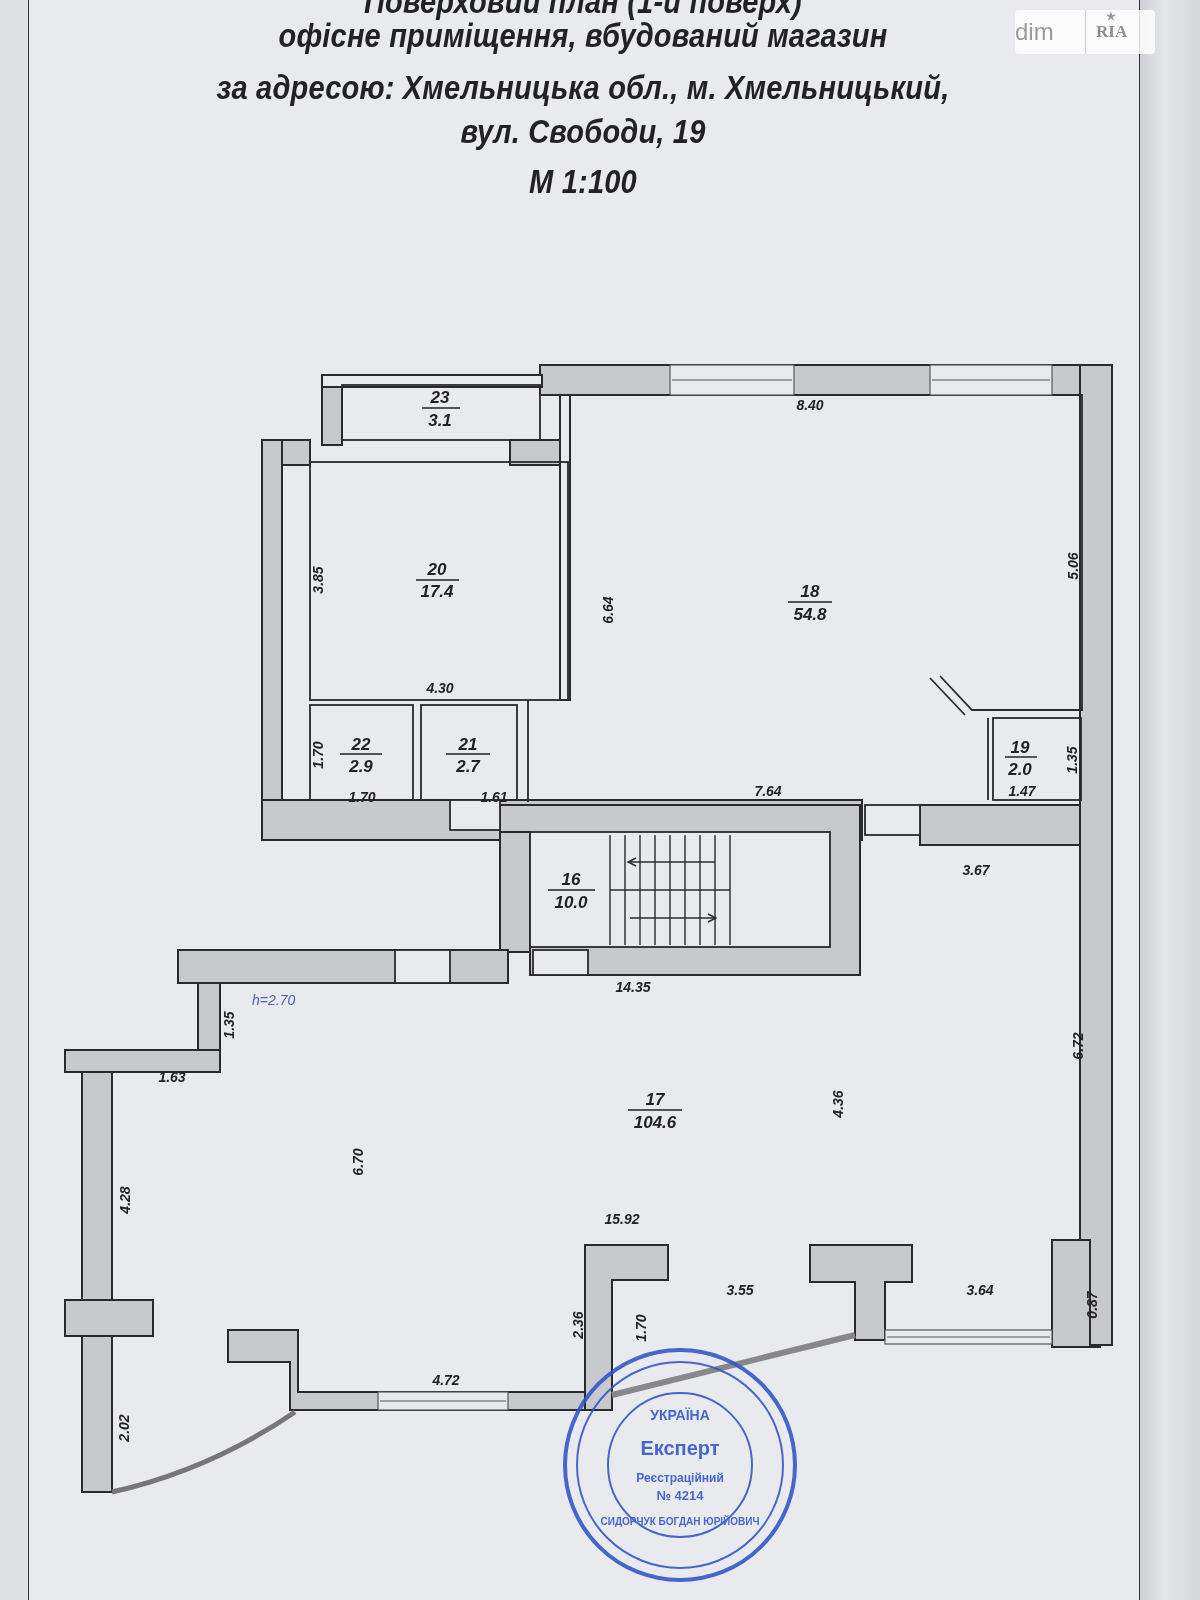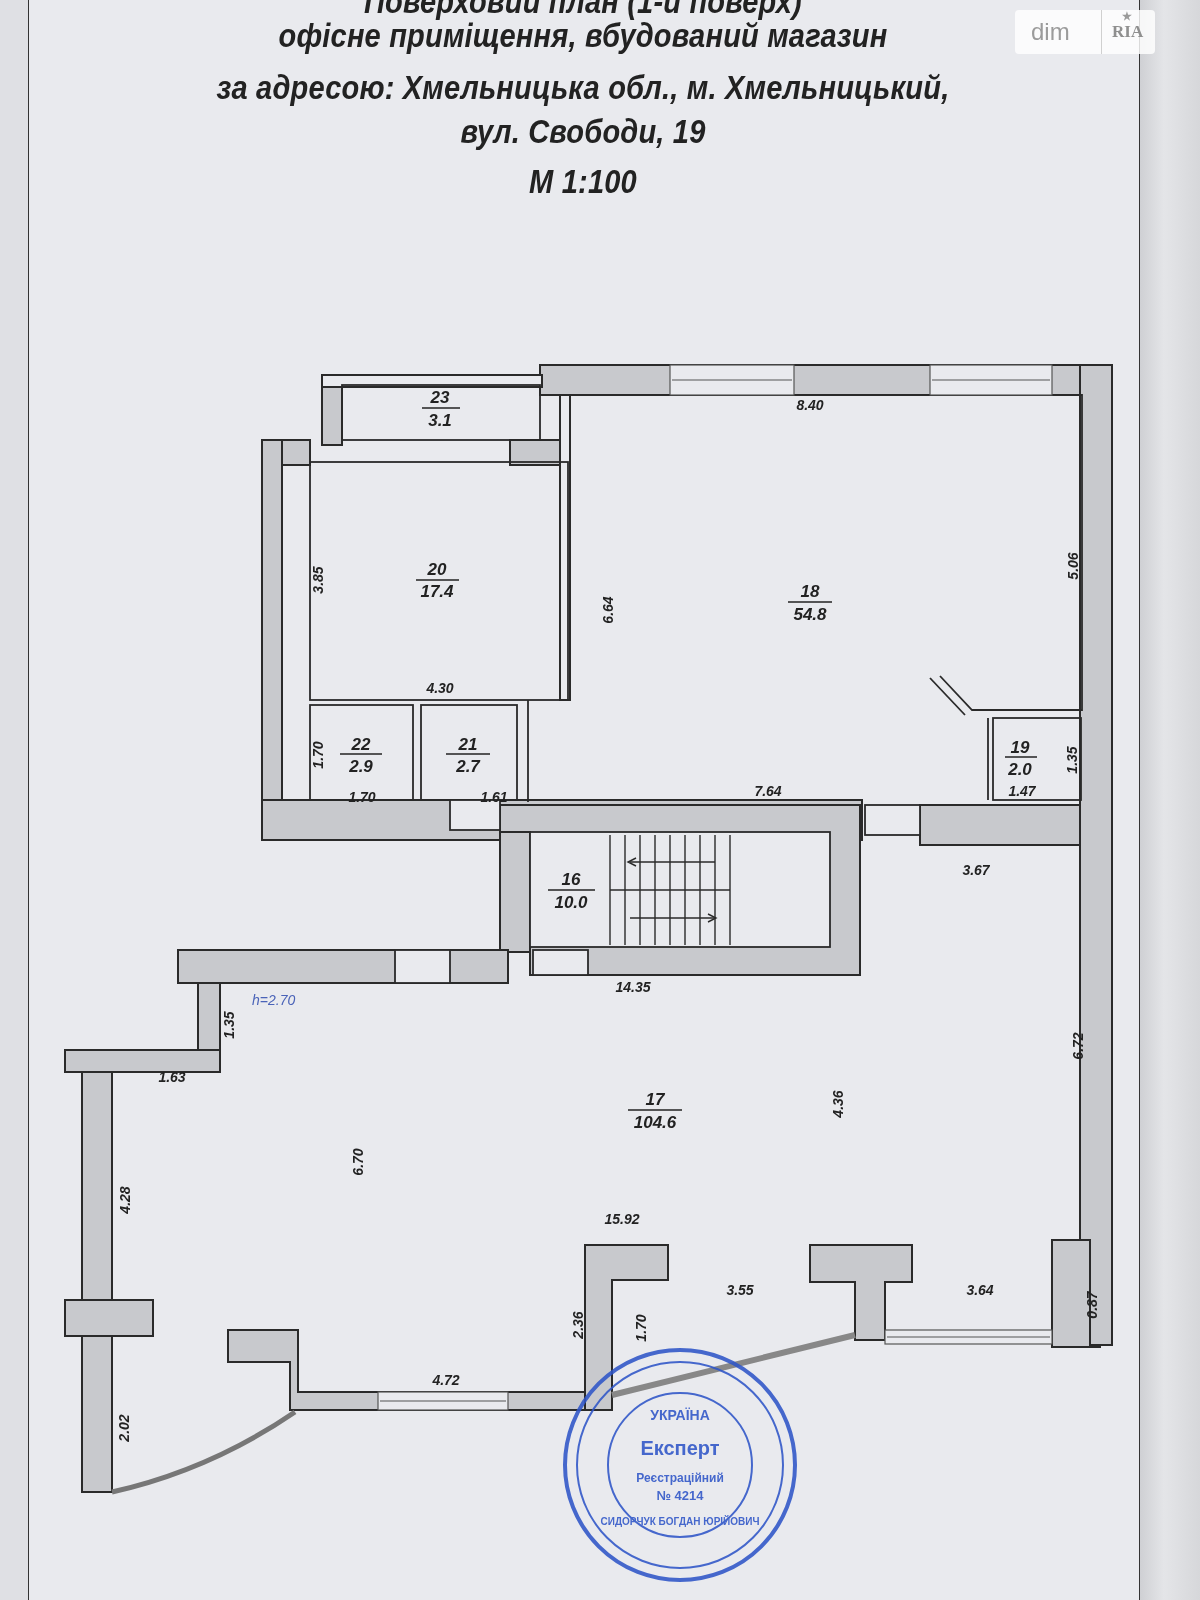--- a/index.html
+++ b/index.html
@@ -6,21 +6,21 @@
   body { width:1200px; height:1600px; overflow:hidden; background:#dfe0e4; font-family:"Liberation Sans", sans-serif; position:relative; }
   .sheet { position:absolute; left:28px; top:0; width:1110px; height:1600px; background:#e9eaee; border-left:1.5px solid #333; border-right:1.5px solid #333; }
   .right-strip { position:absolute; left:1140px; top:0; width:60px; height:1600px; background:linear-gradient(90deg,#cfd0d4,#e4e5e8 40%,#d6d7da); }
   .title { position:absolute; left:28px; width:1110px; text-align:center; font-weight:bold; font-style:italic; color:#222; font-size:33px; line-height:40px; transform:scaleX(0.88); transform-origin:center; letter-spacing:0.2px; }
   .t0 { top:-18px; }
   .t1 { top:16px; }
   .t2 { top:68px; }
   .t3 { top:112px; }
   .t4 { top:162px; }
   .watermark { position:absolute; left:1015px; top:10px; width:140px; height:44px; background:rgba(255,255,255,0.82); border-radius:4px; display:flex; align-items:center; }
-  .wm-dim { color:#9b9b9b; font-size:24px; padding-left:16px; width:70px; }
+  .wm-dim { color:#9b9b9b; font-size:24px; width:70px; }
   .wm-sep { width:1px; height:44px; background:#d0d0d0; }
   .wm-ria { color:#8f8f8f; font-family:"Liberation Serif", serif; font-weight:bold; font-size:17px; padding-left:10px; position:relative; }
   .wm-star { position:absolute; left:20px; top:-12px; font-size:11px; color:#9a9a9a; }
   svg.plan { position:absolute; left:0; top:0; }
   .lbl { font-family:"Liberation Sans", sans-serif; font-weight:bold; font-style:italic; fill:#222; }
   .room-num, .room-area { font-size:17px; }
   .dim { font-size:14px; }
   .hlabel { font-size:14px; fill:#4a63b8; font-style:italic; font-weight:normal; }
   .stamp-text { font-family:"Liberation Sans", sans-serif; fill:#2f56c8; font-weight:bold; }
 </style>

